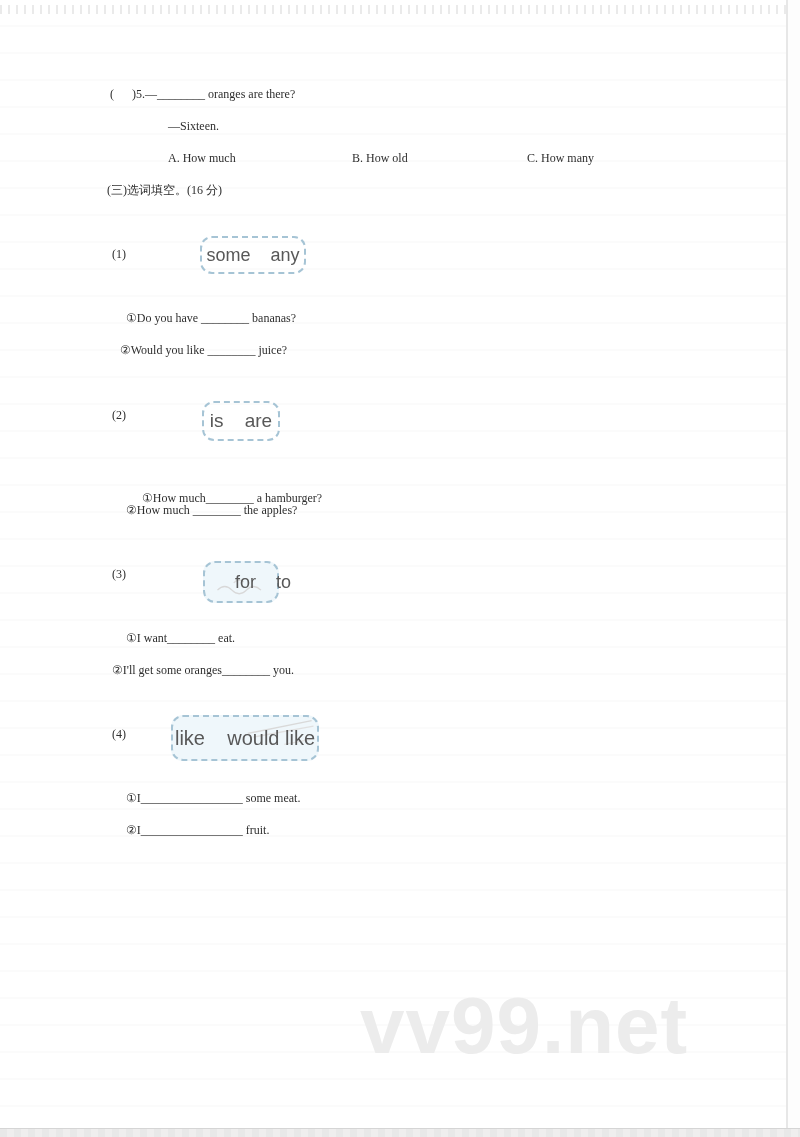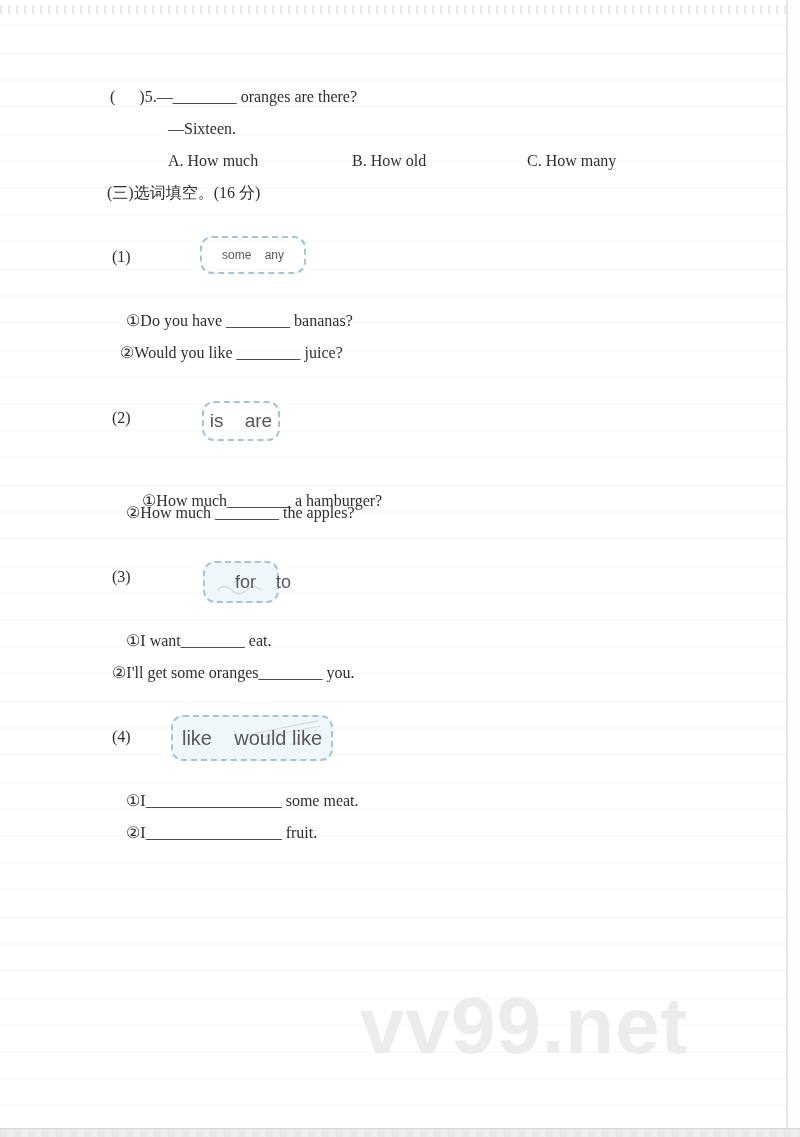--- a/index.html
+++ b/index.html
@@ -32,21 +32,21 @@
   }
   .bottom-band {
     position: absolute; left: 0; right: 0; bottom: 0; height: 8px;
     border-top: 1px solid #d5d5d5;
     background: repeating-linear-gradient(90deg,
       #e8e8e8 0px, #e8e8e8 7px,
       #efeeee 7px, #efeeee 14px);
   }
   .txt {
     position: absolute;
-    font-size: 16px;
+    font-size: 12px;
     color: #2e2e2e;
     white-space: pre;
     line-height: 1.1;
   }
   .wordbox {
     position: absolute;
     border: 2px dashed #a6c4d5;
     border-radius: 12px;
     display: flex; align-items: center; justify-content: center;
     font-family: "Liberation Sans", sans-serif;
@@ -80,21 +80,21 @@
 
   <div class="txt" style="left:110px; top:88px;">(      )5.—________ oranges are there?</div>
   <div class="txt" style="left:168px; top:120px;">—Sixteen.</div>
   <div class="txt" style="left:168px; top:152px;">A. How much</div>
   <div class="txt" style="left:352px; top:152px;">B. How old</div>
   <div class="txt" style="left:527px; top:152px;">C. How many</div>
 
   <div class="txt" style="left:107px; top:184px;">(三)选词填空。(16 分)</div>
 
   <div class="txt" style="left:112px; top:248px;">(1)</div>
-  <div class="wordbox" style="left:200px; top:236px; width:106px; height:38px; font-size:12px;">
+  <div class="wordbox" style="left:200px; top:236px; width:106px; height:38px; font-size:18px;">
     <span>some    any</span>
   </div>
   <div class="txt" style="left:126px; top:312px;">①Do you have ________ bananas?</div>
   <div class="txt" style="left:120px; top:344px;">②Would you like ________ juice?</div>
 
   <div class="txt" style="left:112px; top:409px;">(2)</div>
   <div class="wordbox" style="left:202px; top:401px; width:78px; height:40px; font-size:19px;">
     <span>is    are</span>
   </div>
   <div class="txt" style="left:126px; top:492px;margin-left:16px;">①How much________ a hamburger?</div>
@@ -105,21 +105,21 @@
     <svg viewBox="0 0 76 42">
       <path d="M12 30 q 8 -8 16 0 q 8 8 16 0 q 8 -8 16 0" fill="none" stroke="#d8d8d8" stroke-width="1.5"></path>
       <path d="M30 22 q 5 -6 11 -1" fill="none" stroke="#dcdcdc" stroke-width="1.5"></path>
     </svg>
     <span>for    to</span>
   </div>
   <div class="txt" style="left:126px; top:632px;">①I want________ eat.</div>
   <div class="txt" style="left:112px; top:664px;">②I'll get some oranges________ you.</div>
 
   <div class="txt" style="left:112px; top:728px;">(4)</div>
-  <div class="wordbox tint" style="left:171px; top:715px; width:162px; height:46px; font-size:20px;">
+  <div class="wordbox tint" style="left:171px; top:715px; width:148px; height:46px; font-size:20px;">
     <svg viewBox="0 0 154 46">
       <path d="M80 18 L 150 4" fill="none" stroke="#d9d9d9" stroke-width="1.5"></path>
       <path d="M86 22 L 152 10" fill="none" stroke="#e0e0e0" stroke-width="1.5"></path>
       <path d="M120 30 L 152 24" fill="none" stroke="#e3e3e3" stroke-width="1.2"></path>
     </svg>
     <span>like    would like</span>
   </div>
   <div class="txt" style="left:126px; top:792px;">①I_________________ some meat.</div>
   <div class="txt" style="left:126px; top:824px;">②I_________________ fruit.</div>
 

